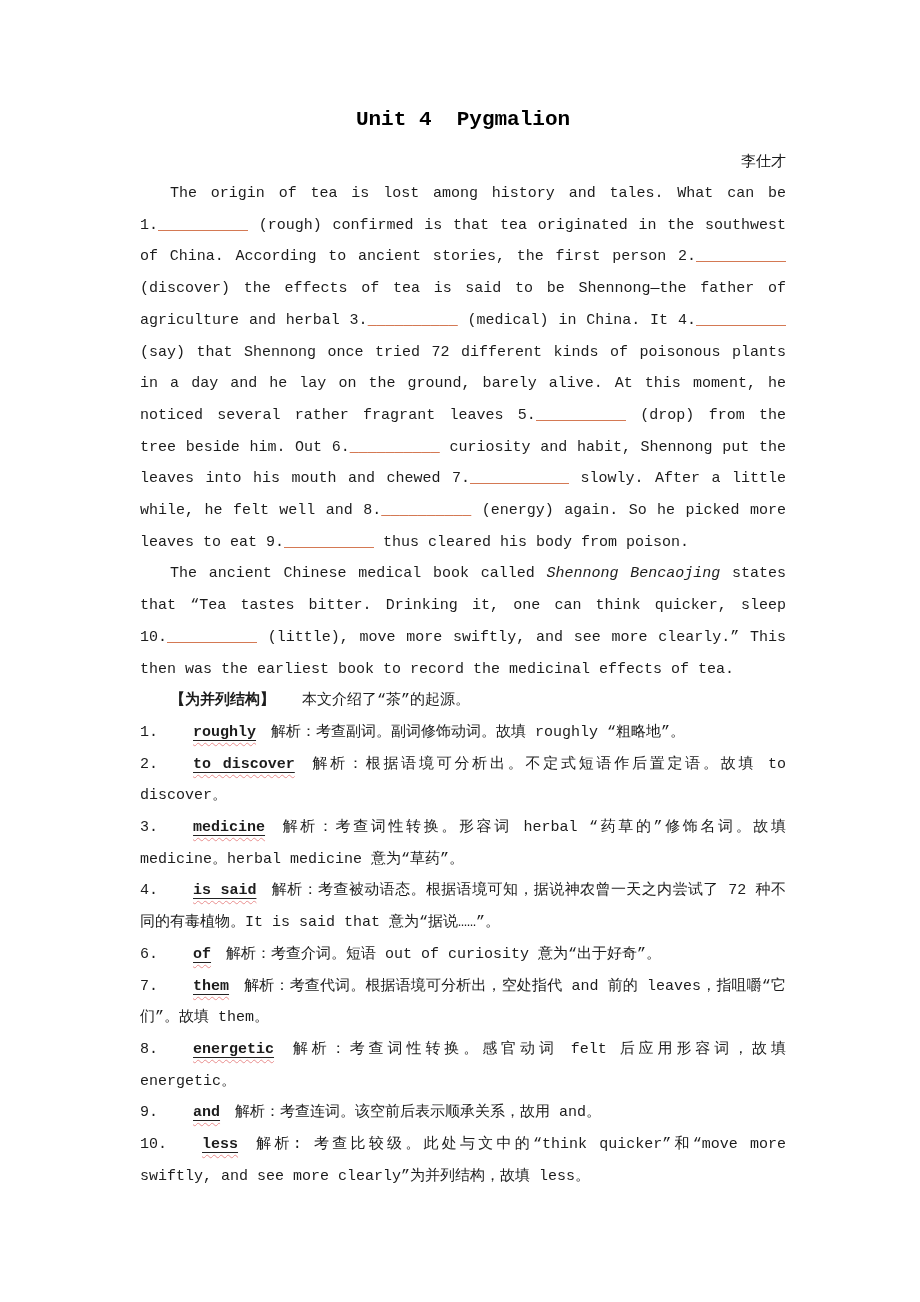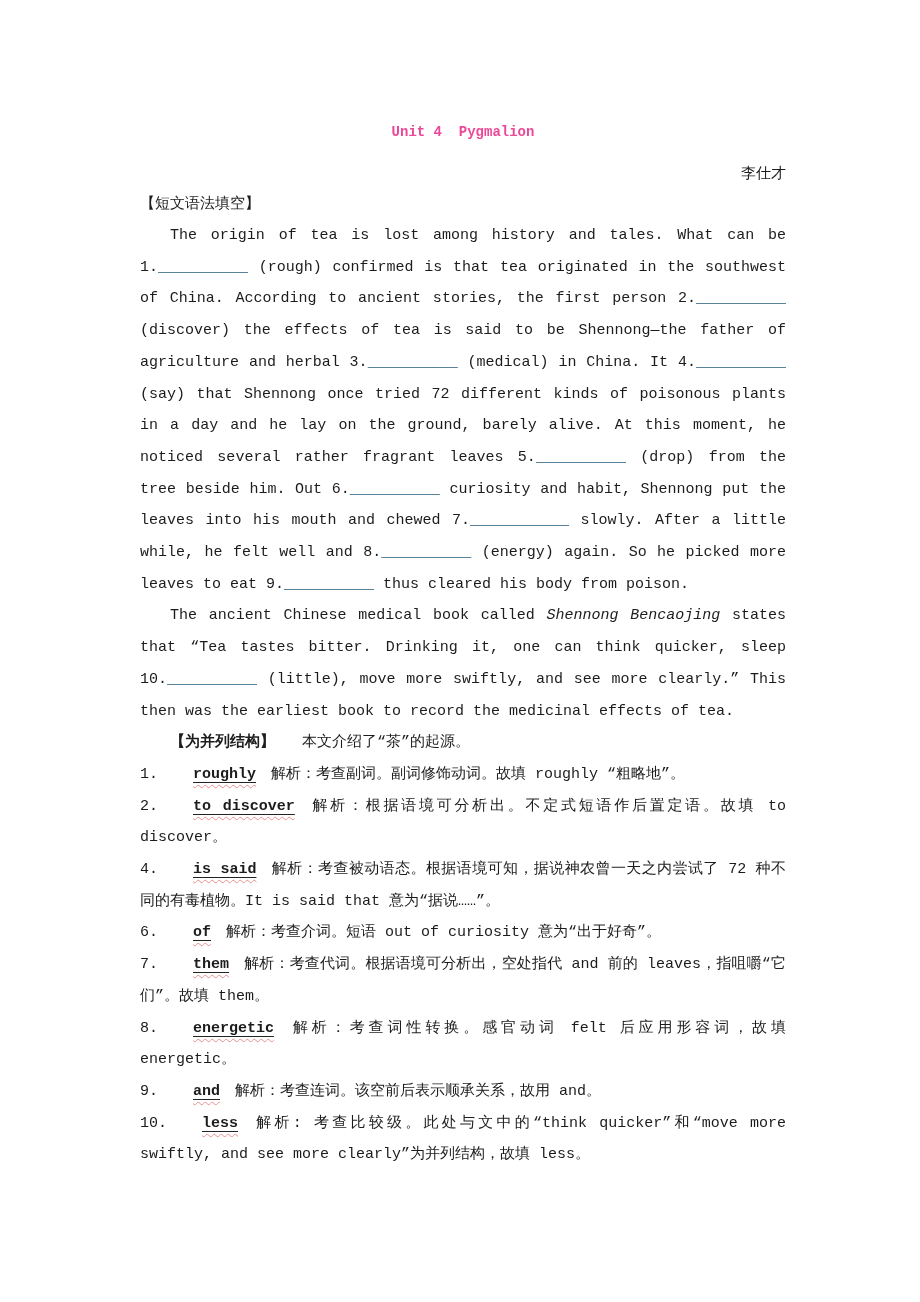--- a/index.html
+++ b/index.html
@@ -14,25 +14,25 @@
     box-sizing: border-box;
   }
   .content {
     position: absolute;
     left: 140px;
     top: 0;
     width: 646px;
     padding-top: 104px;
   }
   .title {
-    margin: 12px;
-    font-size: 14px;
+    margin: 0;
+    font-size: 21px;
     line-height: 32px;
     font-weight: bold;
-    color: #ec4899;
+    color: #000000;
     text-align: center;
     white-space: pre;
     font-family: inherit;
   }
   .author {
     margin-top: 12px;
     font-size: 15px;
     line-height: 30px;
     text-align: right;
   }
@@ -43,21 +43,21 @@
   }
   .para {
     margin: 0;
     font-size: 15px;
     line-height: 31.7px;
     text-align: justify;
     text-indent: 2em;
   }
   .para i { }
   .blank {
-    color: #0c4a6e;
+    color: #c2410c;
     letter-spacing: 0;
   }
   .guide {
     margin: 0;
     font-size: 15px;
     line-height: 31.7px;
     text-indent: 2em;
   }
   .guide-label { font-weight: bold; margin-right: 27px; }
   .ans {
@@ -82,31 +82,31 @@
     text-underline-offset: 6px;
   }
 </style>
 </head>
 <body>
 
 <div class="page">
   <div class="content">
     <h1 class="title">Unit 4  Pygmalion</h1>
     <div class="author">李仕才</div>
-    <div class="heading">【短文语法填空】</div>
     <div id="passage">
         <p class="para">The origin of tea is lost among history and tales. What can be 1.<span class="blank">__________</span> (rough) confirmed is that tea originated in the southwest of China. According to ancient stories, the first person 2.<span class="blank">__________</span> (discover) the effects of tea is said to be Shennong—the father of agriculture and herbal 3.<span class="blank">__________</span> (medical) in China. It 4.<span class="blank">__________</span> (say) that Shennong once tried 72 different kinds of poisonous plants in a day and he lay on the ground, barely alive. At this moment, he noticed several rather fragrant leaves 5.<span class="blank">__________</span> (drop) from the tree beside him. Out 6.<span class="blank">__________</span> curiosity and habit, Shennong put the leaves into his mouth and chewed 7.<span class="blank">___________</span> slowly. After a little while, he felt well and 8.<span class="blank">__________</span> (energy) again. So he picked more leaves to eat 9.<span class="blank">__________</span> thus cleared his body from poison.</p>
         <p class="para">The ancient Chinese medical book called <i>Shennong Bencaojing</i> states that “Tea tastes bitter. Drinking it, one can think quicker, sleep 10.<span class="blank">__________</span> (little), move more swiftly, and see more clearly.” This then was the earliest book to record the medicinal effects of tea.</p>
       </div>
     <p class="guide">
       <span class="guide-label">【为并列结构】</span><span class="guide-text">本文介绍了“茶”的起源。</span>
     </p>
     <div id="answers">
         <p class="ans"><span class="num">1.</span><span class="word"><span class="sq">roughly</span></span><span class="exp">解析：考查副词。副词修饰动词。故填 roughly “粗略地”。</span></p>
         <p class="ans"><span class="num">2.</span><span class="word"><span class="sq">to discover</span></span><span class="exp">解析：根据语境可分析出。不定式短语作后置定语。故填 to discover。</span></p>
+        <p class="ans"><span class="num">3.</span><span class="word"><span class="sq">medicine</span></span><span class="exp">解析：考查词性转换。形容词 herbal “药草的”修饰名词。故填 medicine。herbal medicine 意为“草药”。</span></p>
         <p class="ans"><span class="num">4.</span><span class="word"><span class="sq">is said</span></span><span class="exp">解析：考查被动语态。根据语境可知，据说神农曾一天之内尝试了 72 种不同的有毒植物。It is said that 意为“据说……”。</span></p>
         <p class="ans"><span class="num">6.</span><span class="word"><span class="sq">of</span></span><span class="exp">解析：考查介词。短语 out of curiosity 意为“出于好奇”。</span></p>
         <p class="ans"><span class="num">7.</span><span class="word"><span class="sq">them</span></span><span class="exp">解析：考查代词。根据语境可分析出，空处指代 and 前的 leaves，指咀嚼“它们”。故填 them。</span></p>
         <p class="ans"><span class="num">8.</span><span class="word"><span class="sq">energetic</span></span><span class="exp">解析：考查词性转换。感官动词 felt 后应用形容词，故填 energetic。</span></p>
         <p class="ans"><span class="num">9.</span><span class="word"><span class="sq">and</span></span><span class="exp">解析：考查连词。该空前后表示顺承关系，故用 and。</span></p>
         <p class="ans"><span class="num">10.</span><span class="word"><span class="sq">less</span></span><span class="exp">解析: 考查比较级。此处与文中的“think quicker”和“move more swiftly, and see more clearly”为并列结构，故填 less。</span></p>
       </div>
   </div>
 </div>
 

